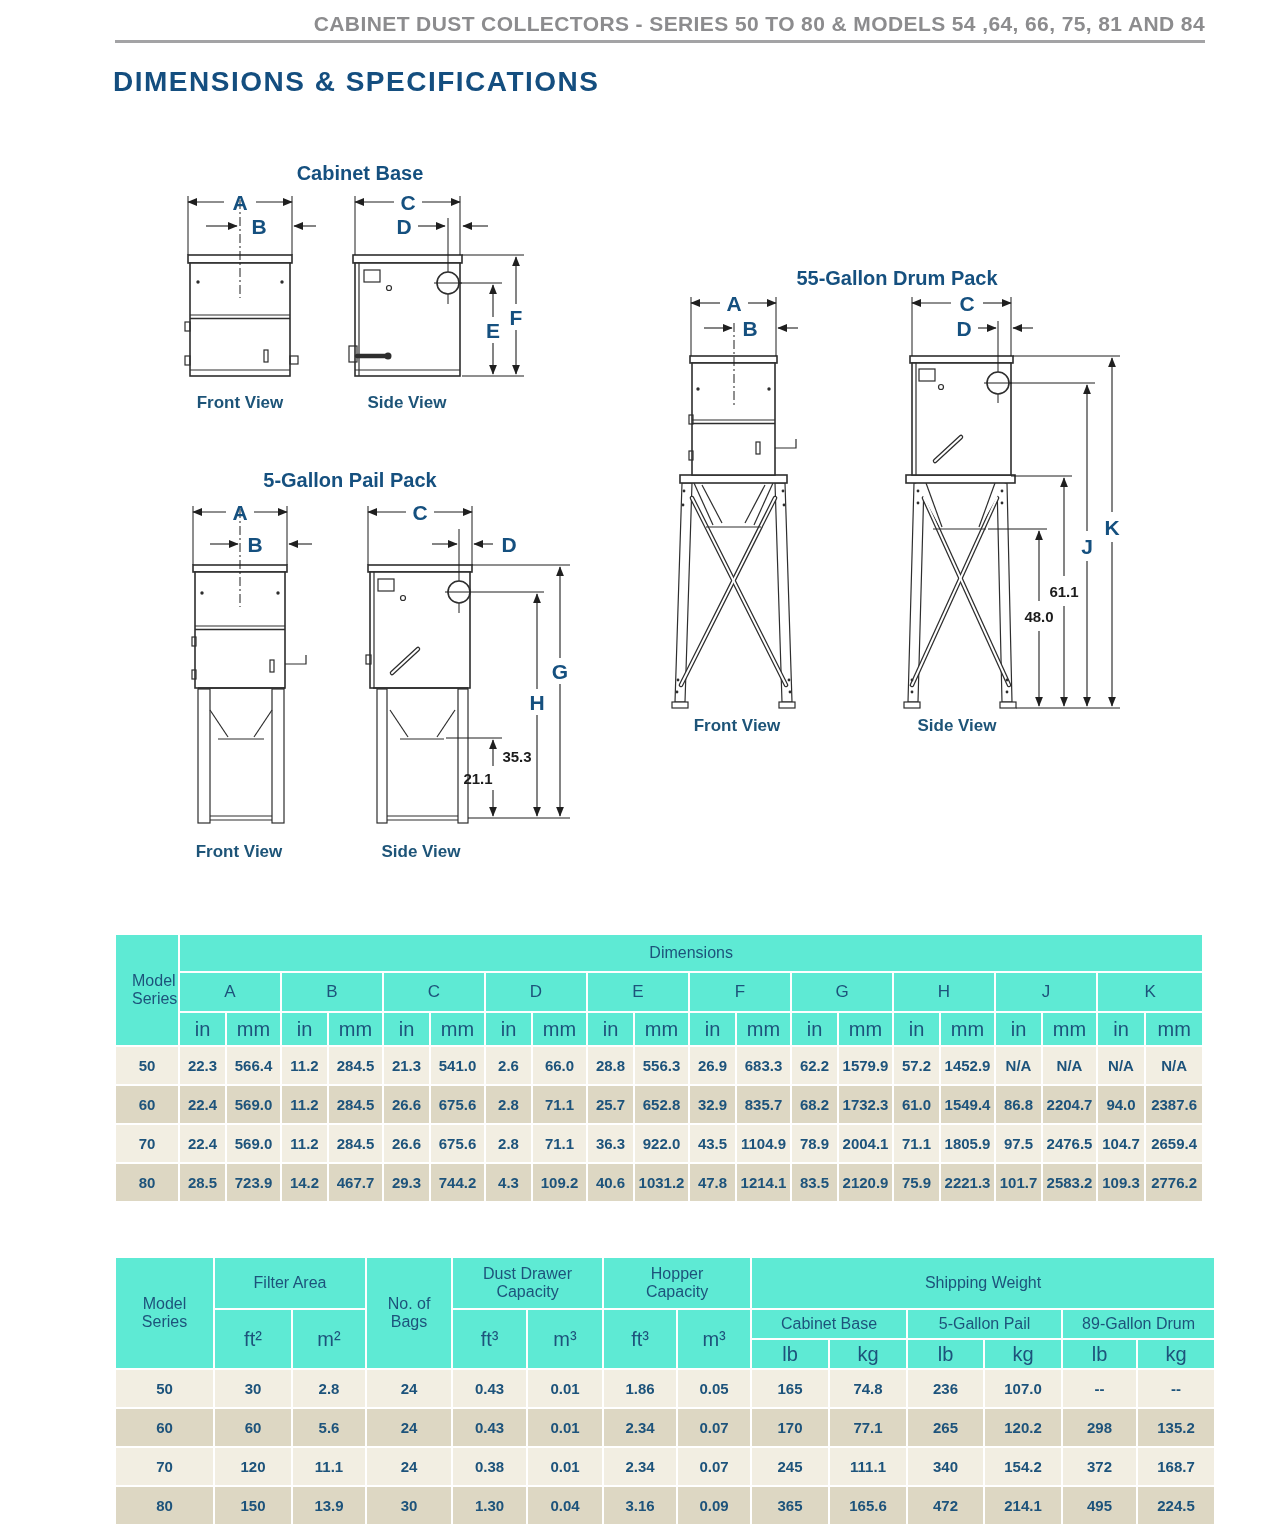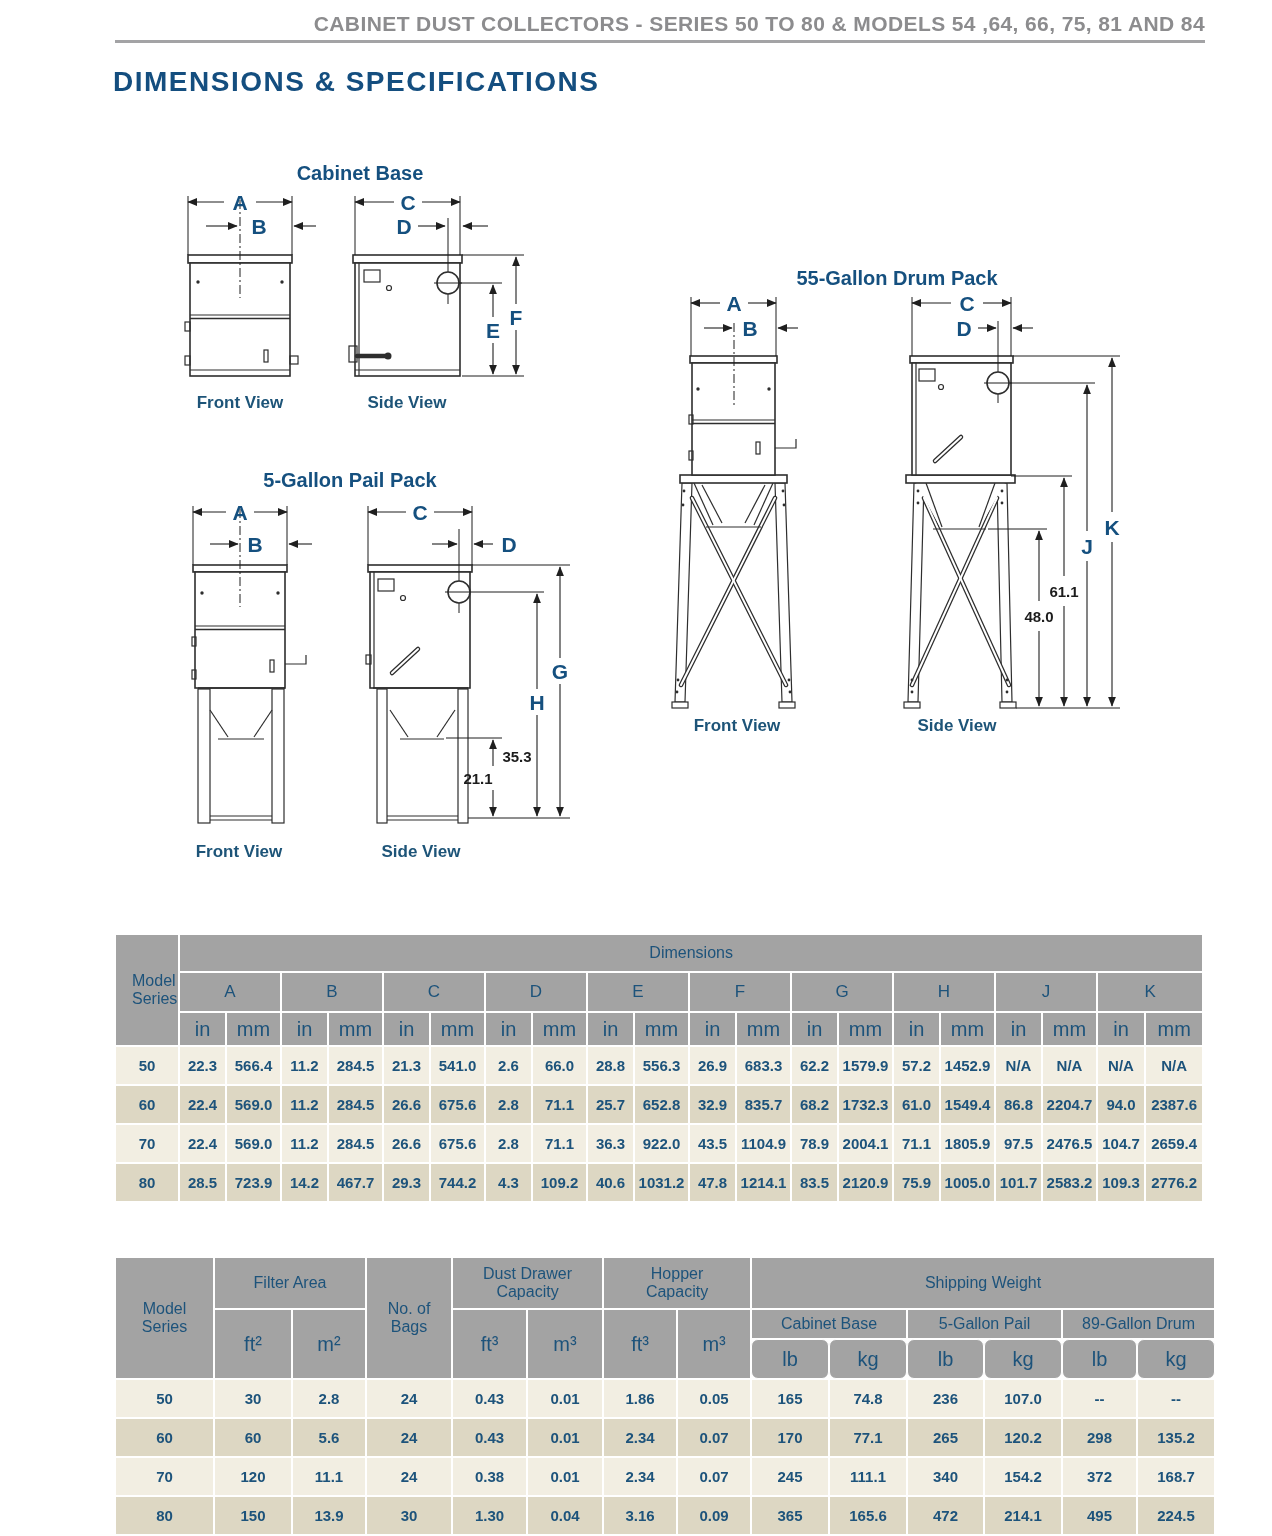--- a/index.html
+++ b/index.html
@@ -34,36 +34,36 @@
   .cl  { stroke:#1f1f1f; stroke-width:1; fill:none; stroke-dasharray:9 3 2 3; }
   .dot { fill:#2e2e2e; stroke:none; }
   .bar { stroke:#2e2e2e; stroke-width:4.5; fill:none; stroke-linecap:round; }
   .barcore { stroke:#ffffff; stroke-width:2; fill:none; stroke-linecap:round; }
   
   table { border-collapse:separate; border-spacing:0; table-layout:fixed; position:absolute; }
   th, td {
     border:1.5px solid #ffffff; text-align:center; vertical-align:middle;
     color:#1d537b; font-family:"Liberation Sans", sans-serif;
   }
-  thead th { background:#a3a3a3; font-weight:normal; font-size:16px; }
+  thead th { background:#5eead4; font-weight:normal; font-size:16px; }
   thead th.letter { font-size:17px; }
   thead th.unit   { font-size:20px; }
   thead th.pad    { padding:0 16px; }
   tbody th, tbody td { font-size:15px; font-weight:bold; }
   tbody tr:nth-child(odd)  th, tbody tr:nth-child(odd)  td { background:#f2eee2; }
   tbody tr:nth-child(even) th, tbody tr:nth-child(even) td { background:#ddd7c3; }
   #dims-table  { left:115px; top:934px;  width:1085px; }
   #specs-table { left:115px; top:1257px; width:1100px; }
   #dims-table  thead tr.r1 th { height:38px; }
   #dims-table  thead tr.r2 th { height:40px; }
   #dims-table  thead tr.r3 th { height:34px; }
   #dims-table  tbody th, #dims-table  tbody td { height:39px; }
   #specs-table thead tr.r1 th { height:52px; }
   #specs-table thead tr.r2 th { height:30px; }
-  #specs-table thead tr.r3 th { height:40px;border-radius:7px; }
+  #specs-table thead tr.r3 th { height:30px; }
   #specs-table tbody th, #specs-table tbody td { height:39px; }
 </style>
 </head>
 <body>
 
 <div class="doc-header">CABINET DUST COLLECTORS - SERIES 50 TO 80 &amp; MODELS 54 ,64, 66, 75, 81 AND 84</div>
 <div class="doc-rule"></div>
 <h1 class="doc-title">DIMENSIONS &amp; SPECIFICATIONS</h1>
 
 <svg class="dia" style="left:150px; top:160px;" width="420" height="265" viewBox="0 0 420 265">
@@ -476,21 +476,21 @@
         <td class="val">744.2</td>
         <td class="val">4.3</td>
         <td class="val">109.2</td>
         <td class="val">40.6</td>
         <td class="val">1031.2</td>
         <td class="val">47.8</td>
         <td class="val">1214.1</td>
         <td class="val">83.5</td>
         <td class="val">2120.9</td>
         <td class="val">75.9</td>
-        <td class="val">1005.0</td>
+        <td class="val">2221.3</td>
         <td class="val">101.7</td>
         <td class="val">2583.2</td>
         <td class="val">109.3</td>
         <td class="val">2776.2</td>
       </tr>
     </tbody>
 </table>
 
 <table id="specs-table">
   <colgroup>

